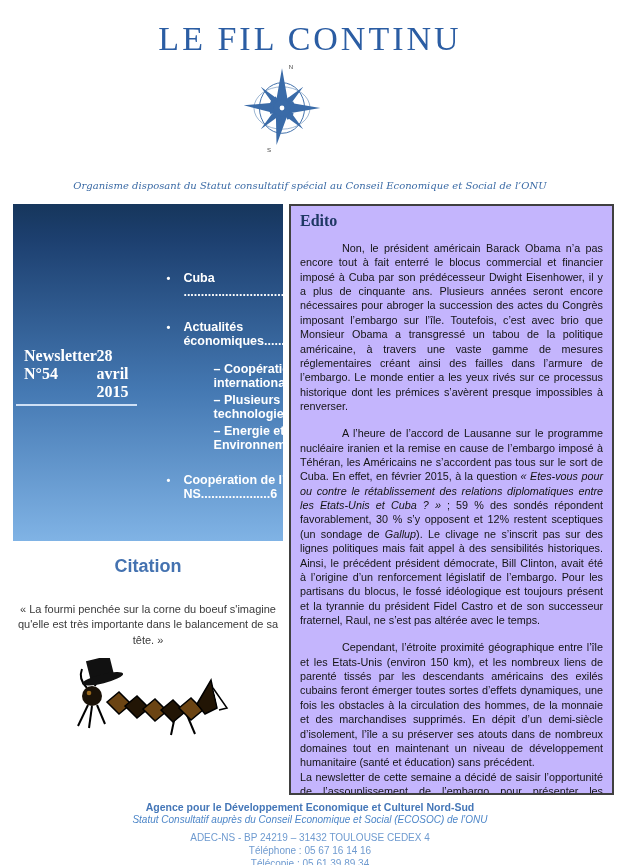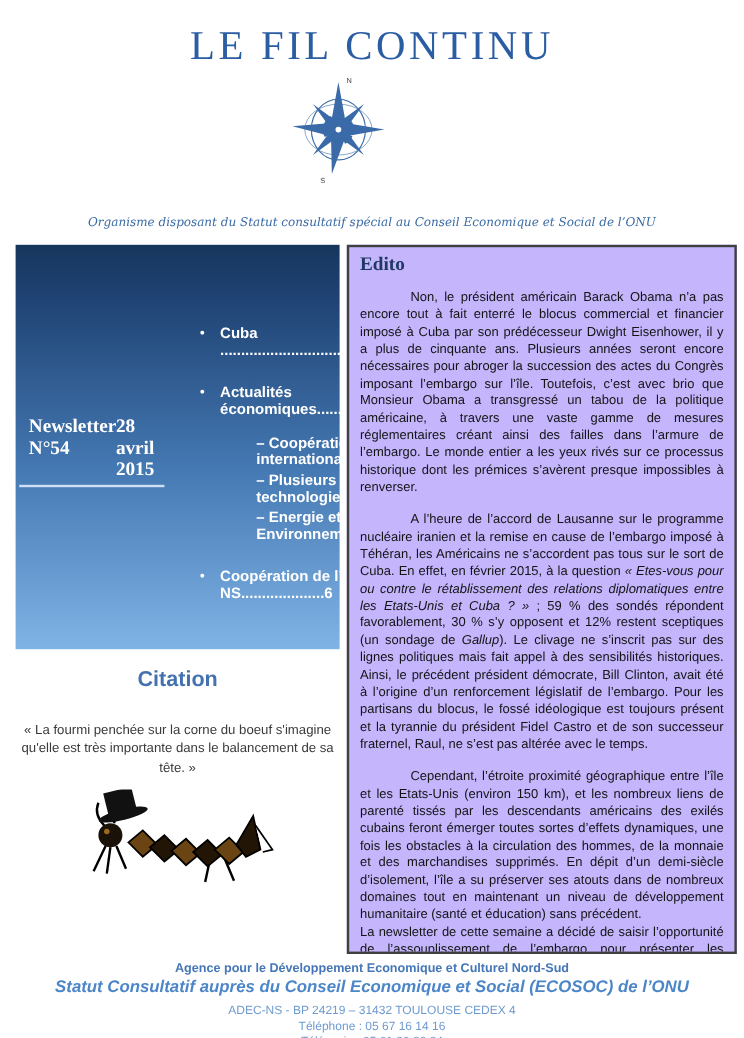--- a/index.html
+++ b/index.html
@@ -88,21 +88,21 @@
     margin:0 0 13px 0;font-size:10.8px;line-height:1.33;
     text-align:justify;color:#141414;
   }
   .indent{text-indent:42px;}
   .no-bottom{margin-bottom:0 !important;}
   .ital{font-style:italic;}
 
   
   .footer{text-align:center;margin-top:6px;}
   .f1{color:#4577b8;font-weight:bold;font-size:10.5px;line-height:1.25;}
-  .f2{color:#4d86c8;font-weight:bold;font-style:italic;font-size:14px;line-height:1.25;}
+  .f2{color:#4d86c8;font-weight:normal;font-style:italic;font-size:10px;line-height:1.25;}
   .fcontact{color:#6f9bd0;font-size:10px;line-height:1.3;margin-top:4px;}
 </style>
 </head>
 <body>
 
 <div class="page">
 
   <div class="main-title">LE FIL CONTINU</div>
 
   <div class="logo-row">

